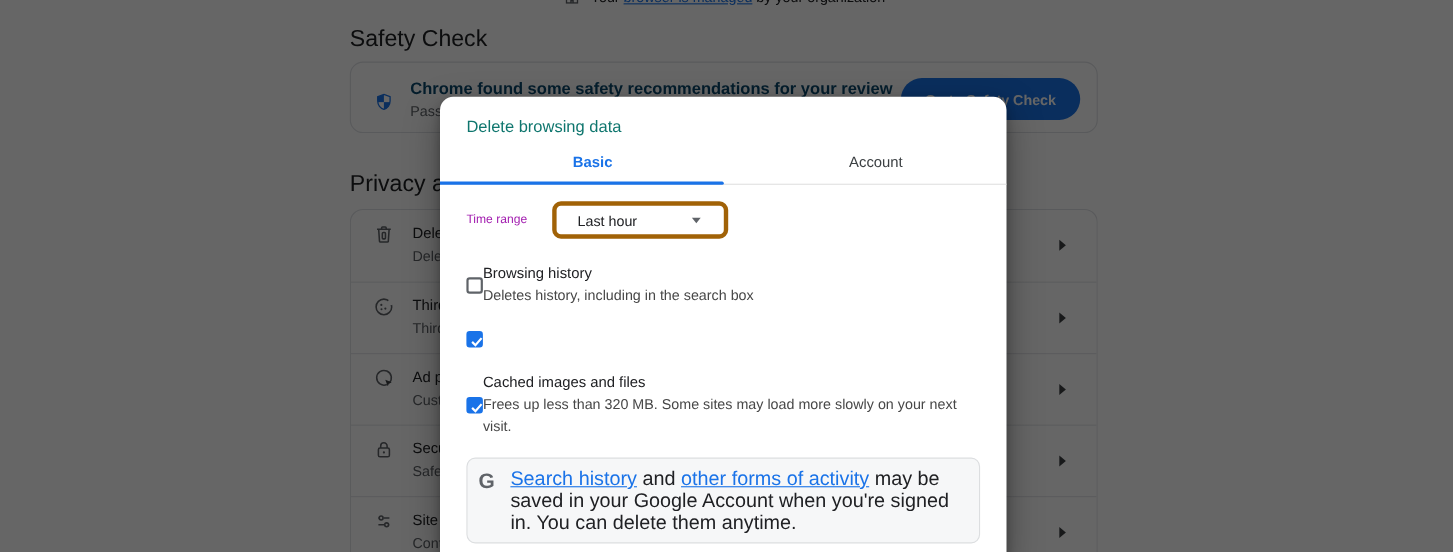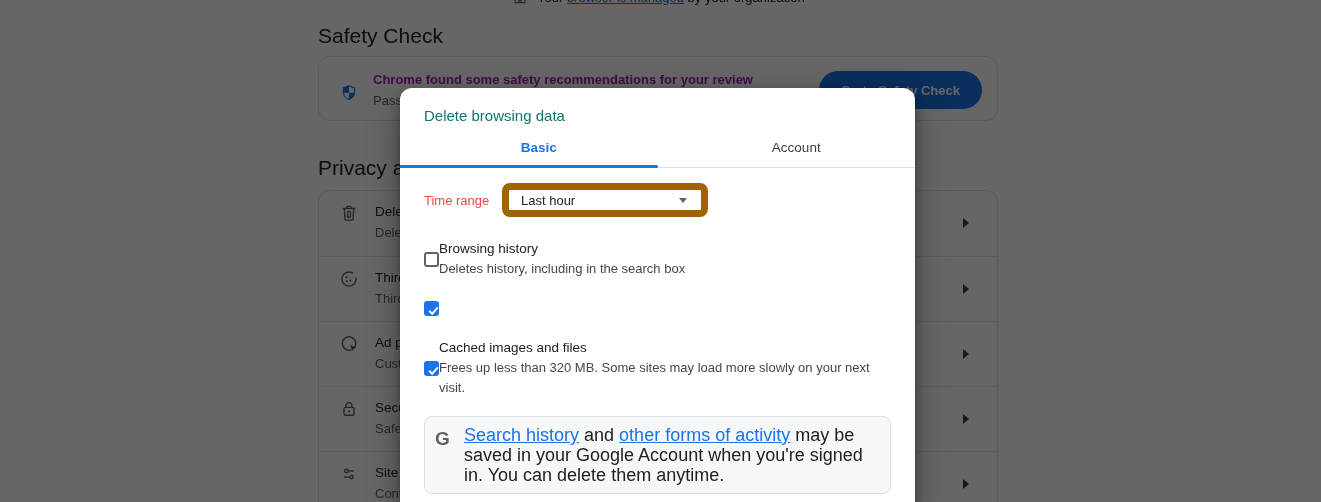--- a/index.html
+++ b/index.html
@@ -13,21 +13,21 @@
   .managed-row{ position:absolute; left:512px; top:-11px; display:flex; align-items:center; gap:9px;
     font-size:13px; color:#202124; white-space:nowrap; }
   .managed-row a{ color:#1a73e8; text-decoration:underline; }
   .section-heading{ position:absolute; left:318px; font-size:21px; color:#202124; }
   .h-safety{ top:24px; }
   .h-privacy{ top:156px; }
   .card{ position:absolute; left:318px; width:680px; background:#fff;
     border:1px solid #dfe1e5; border-radius:12px; }
   .card-safety{ top:56px; height:65px; }
   .shield-wrap{ position:absolute; left:21px; top:26px; width:18px; height:20px; }
-  .cs-title{ position:absolute; left:54px; top:15px; font-size:13px; font-weight:700; color:#a21caf; white-space:nowrap; }
+  .cs-title{ position:absolute; left:54px; top:15px; font-size:15px; font-weight:700; color:#0c4a6e; white-space:nowrap; }
   .cs-sub{ position:absolute; left:54px; top:36px; font-size:13px; color:#5f6368; white-space:nowrap; }
   .safety-btn{ position:absolute; right:15px; top:14px; height:38px; padding:0 22px;
     background:#1a73e8; color:#fff; border:none; border-radius:19px;
     font-size:13px; font-weight:600; font-family:inherit; display:flex; align-items:center; white-space:nowrap; }
   .card-privacy{ top:190px; height:312px; border-radius:12px 12px 0 0; border-bottom:none; overflow:hidden; }
   .p-row{ position:relative; height:65px; }
   .p-row + .p-row{ border-top:1px solid #e3e5e8; }
   .p-icon{ position:absolute; left:20px; top:12px; width:20px; height:20px; }
   .p-title{ position:absolute; left:56px; top:13px; font-size:13.5px; color:#202124; white-space:nowrap; }
   .p-sub{ position:absolute; left:56px; top:34px; font-size:13px; color:#5f6368; white-space:nowrap; }
@@ -43,23 +43,23 @@
   .tabstrip{ position:absolute; left:0; top:40px; width:100%; height:40px; display:flex;
     border-bottom:1px solid #e0e0e0; }
   .tab{ flex:1; display:flex; align-items:center; justify-content:center;
     font-size:13.5px; cursor:default; position:relative;padding-left:20px; }
   .tab-basic{ color:#1a73e8; font-weight:700; }
   .tab-advanced{ color:#3c4043; font-weight:400; }
   .tab-underline{ position:absolute; left:0; bottom:-1px; width:50%; height:3px;
     background:#1a73e8; border-radius:0 2px 2px 0; }
   .dlg-body{ position:absolute; left:0; top:81px; width:100%; padding:0 24px; }
   .tr-row{ margin-top:14px; display:flex; align-items:center; }
-  .tr-label{ font-size:13px; color:#ef4444; width:78px; }
-  .select{ width:206px; height:34px; border:7px solid #a16207; border-radius:8px;
-    display:flex; align-items:center; padding:0 12px; font-size:13px; color:#202124; background:#fff;
+  .tr-label{ font-size:11px; color:#a21caf; width:78px; }
+  .select{ width:160px; height:34px; border:4px solid #a16207; border-radius:8px;
+    display:flex; align-items:center; padding:0 19px; font-size:13px; color:#202124; background:#fff;
     justify-content:space-between; }
   .select-caret{ width:0; height:0; border-left:4.5px solid transparent; border-right:4.5px solid transparent;
     border-top:5px solid #5f6368; margin-right:2px; }
   .cb-row{ display:flex; margin-top:22px; }
   .cb{ width:15px; height:15px; border:2px solid #5f6368; border-radius:3px; background:#fff;
     flex:0 0 auto; align-self:center; position:relative; }
   .cb.checked{ border-color:#1a73e8; background:#1a73e8; }
   .cb svg{ position:absolute; left:0; top:0; visibility:hidden; }
   .cb.checked svg{ visibility:visible; }
   .cb-texts{ max-width:435px; }

